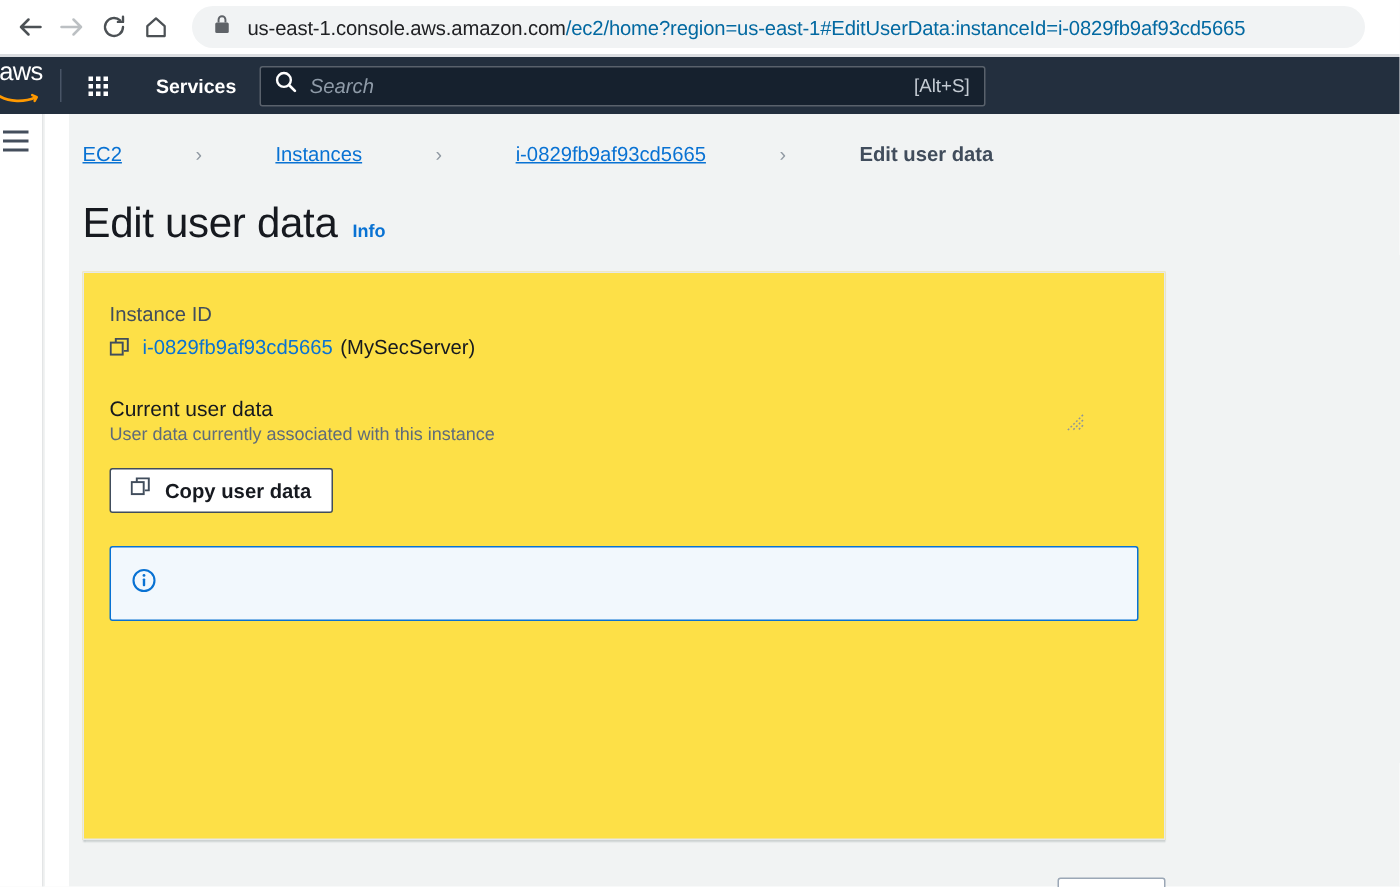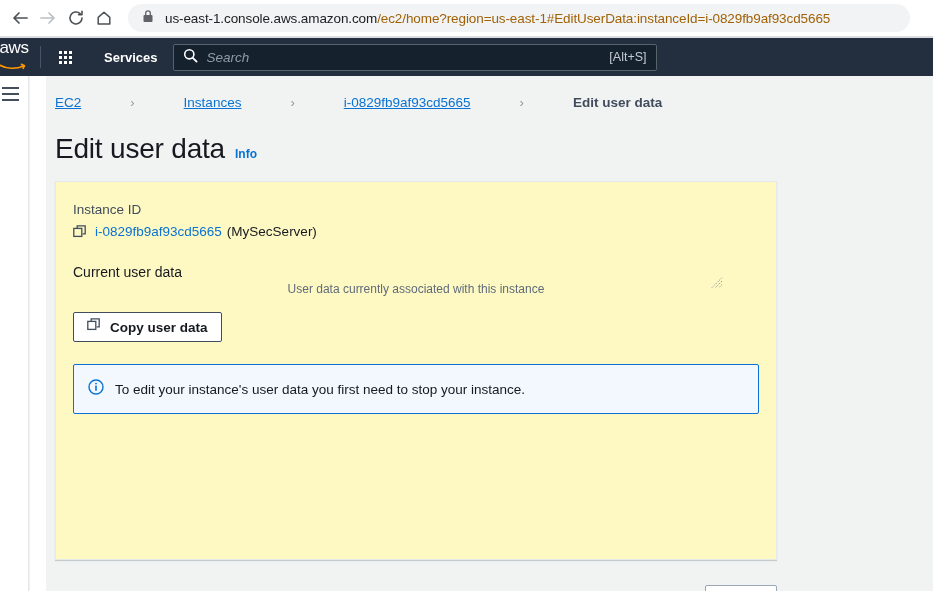--- a/index.html
+++ b/index.html
@@ -33,21 +33,21 @@
     display: flex; align-items: center;
     padding: 0 14px;
   }
   .lock-icon { flex: 0 0 auto; margin-right: 11px; display: block; }
   .url-text {
     font-size: 13.5px;
     color: #202124;
     white-space: nowrap;
     letter-spacing: -0.1px;
   }
-  .url-text .url-path { color: #a16207; }
+  .url-text .url-path { color: #0369a1; }
   .chrome-divider {
     position: absolute; top: 36px; left: 0;
     width: 933px; height: 2px;
     background: #dadce0;
   }
 
   
   .aws-nav {
     position: absolute; top: 38px; left: 0;
     width: 933px; height: 38px;
@@ -186,21 +186,21 @@
     color: #0972d3;
     font-weight: 700;
     text-decoration: none;
     cursor: pointer;
   }
 
   
   .card {
     position: absolute; top: 105px; left: 55px;
     width: 722px; height: 379px;
-    background: #fef9c3;
+    background: #fde047;
     border: 1px solid #e7e9ea;
     box-shadow: 0 1px 1px rgba(0,28,36,0.18);
   }
   .card-inner { padding: 20px 17px 0 17px; }
 
   .field-label {
     font-size: 13.5px;
     color: #414d5c;
     font-weight: 400;
   }
@@ -224,21 +224,20 @@
   .section-header {
     margin-top: 25px;
     font-size: 14px;
     color: #16191f;
     font-weight: 400;
   }
   .section-sub {
     margin-top: 2px;
     font-size: 12px;
     color: #5f6b7a;
-    text-align: center;
   }
 
   .userdata-textarea {
     margin-top: 9px;
     width: 686px;
     height: 131px;
     background: #eaeded;
     border: 1px solid #d5dbdb;
     border-radius: 2px;
     padding: 9px 11px;
@@ -456,21 +455,20 @@
       </div>
 
       <div class="alert">
         <span class="alert-icon">
           <svg width="16" height="16" viewBox="0 0 16 16">
             <circle cx="8" cy="8" r="7" fill="none" stroke="#0972d3" stroke-width="1.4"></circle>
             <circle cx="8" cy="4.6" r="0.95" fill="#0972d3"></circle>
             <rect x="7.2" y="6.6" width="1.6" height="5.2" rx="0.6" fill="#0972d3"></rect>
           </svg>
         </span>
-        <span class="alert-text">To edit your instance's user data you first need to stop your instance.</span>
       </div>
 
     </div>
   </div>
 
   <div class="footer-actions">
 
     <span class="save-btn">Save</span>
   </div>
 

